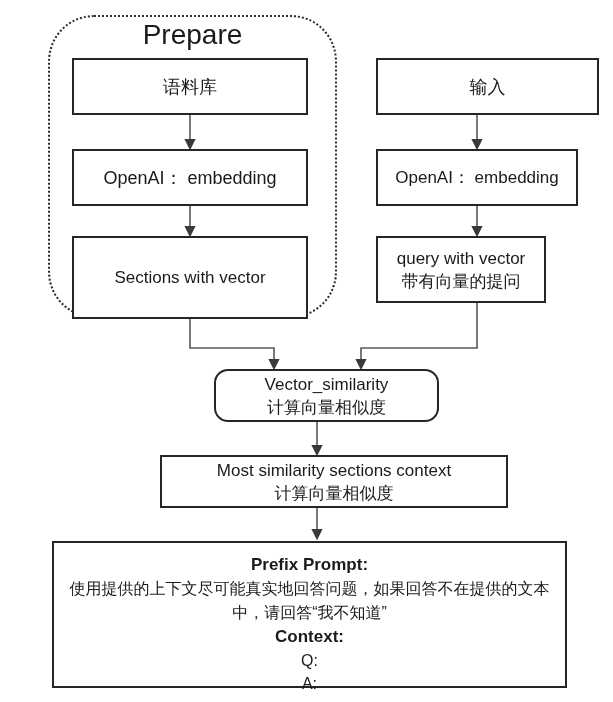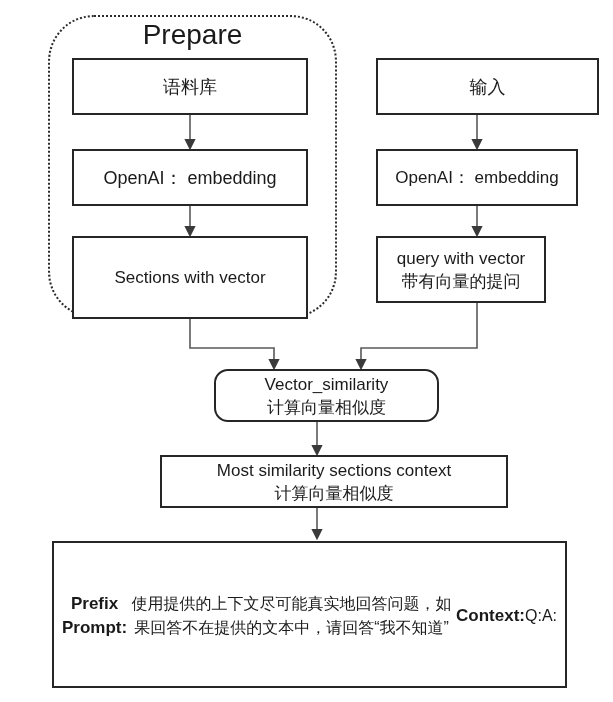--- a/index.html
+++ b/index.html
@@ -65,21 +65,21 @@
   }
   .prompt-box {
     position: absolute;
     box-sizing: border-box;
     border: 2px solid #262626;
     background: #ffffff;
     color: #1a1a1a;
     text-align: center;
     padding: 10px 8px 8px 8px;
     display: flex;
-    flex-direction: row;
+    flex-direction: column;
     align-items: center;
     justify-content: flex-start;
   }
   .prompt-box .bold {
     font-weight: bold;
     font-size: 17px;
     line-height: 24px;
     display: block;
   }
   .prompt-box .body {

